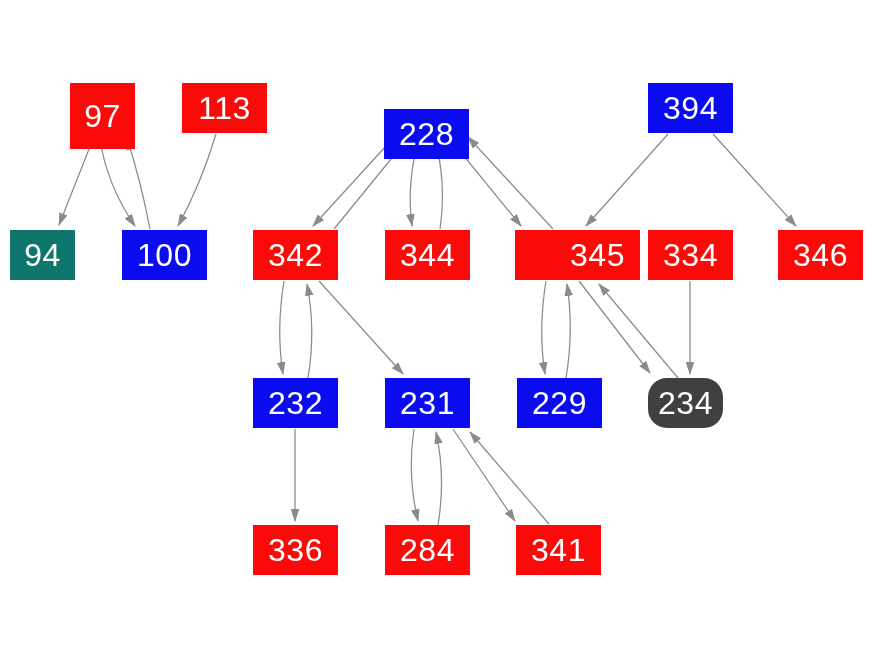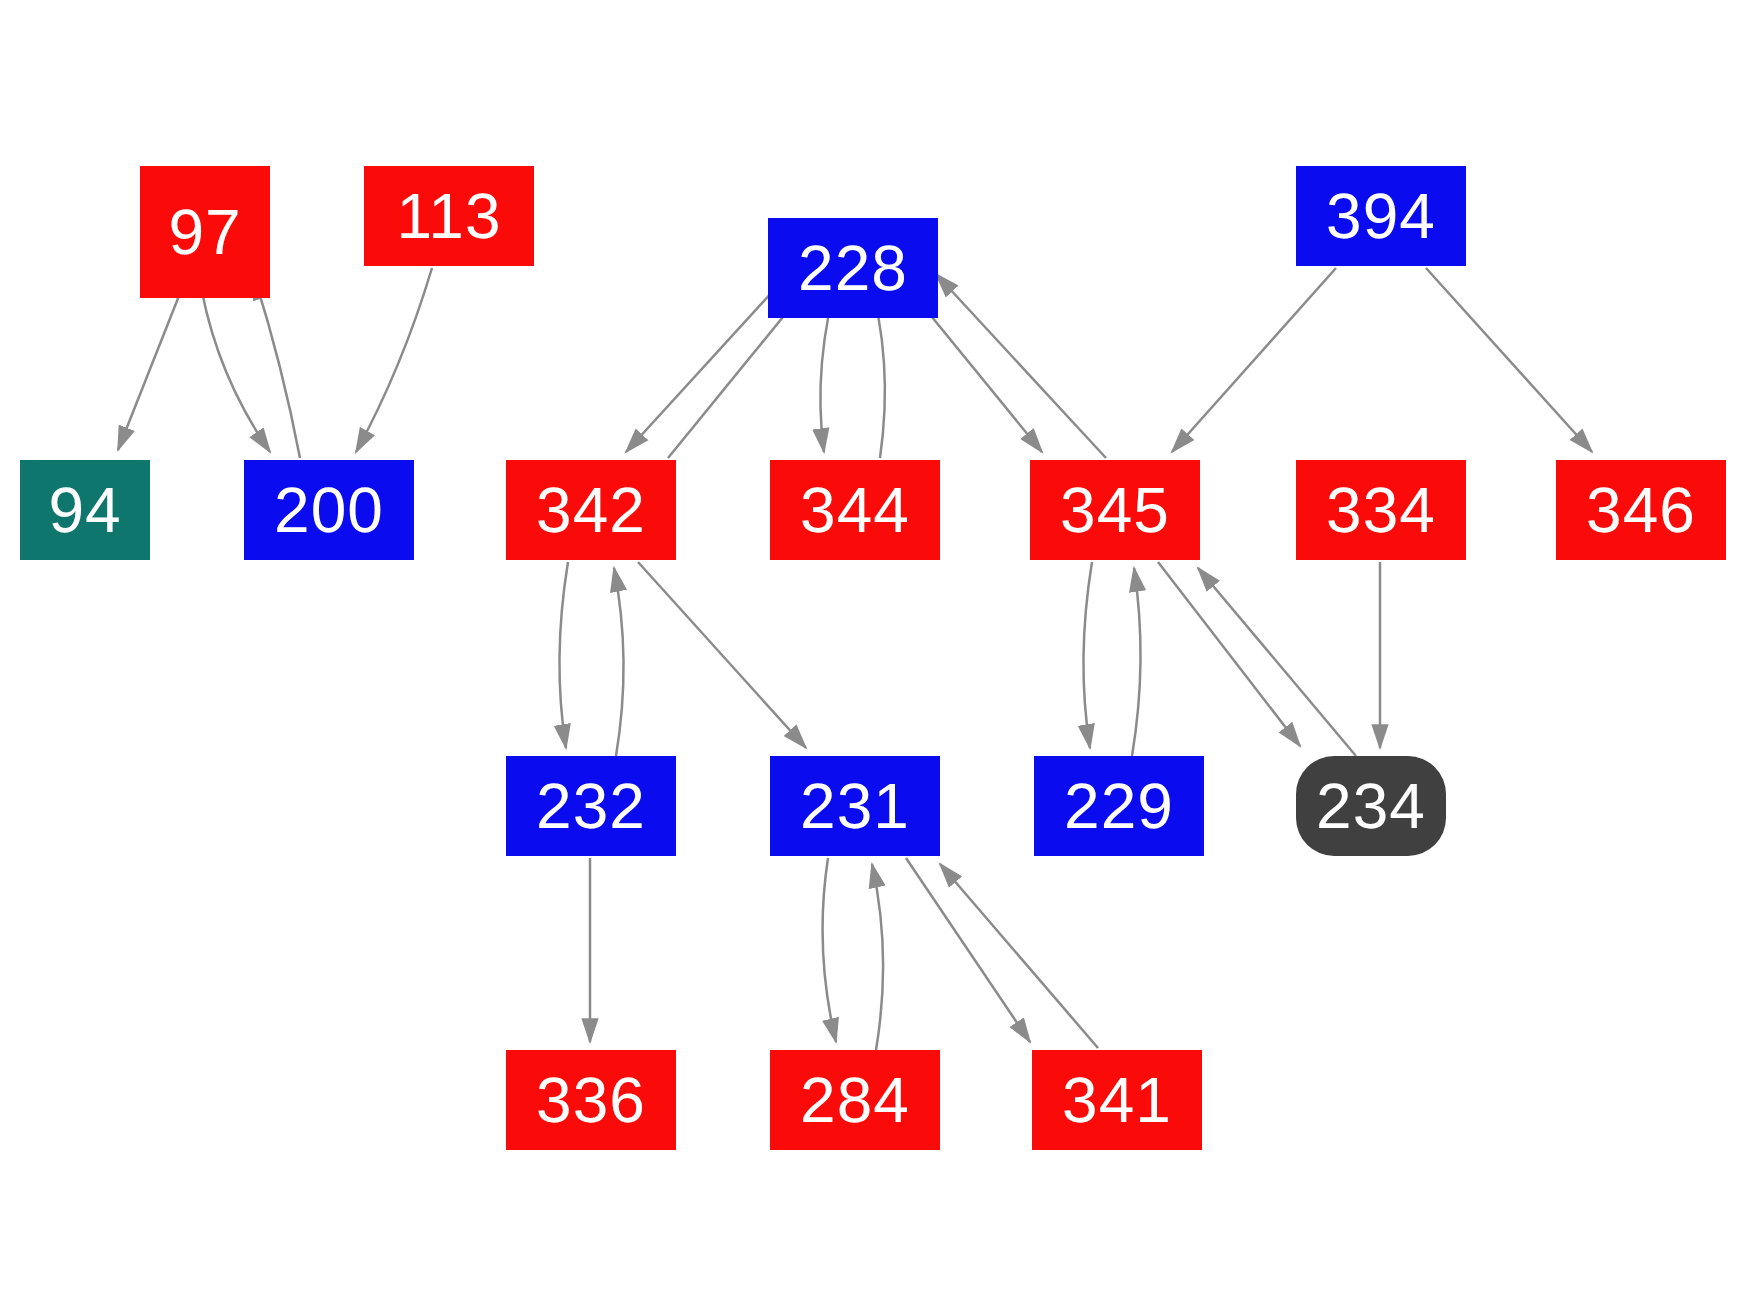--- a/index.html
+++ b/index.html
@@ -69,24 +69,24 @@
         <path class="edge" d="M 453 429 L 515 521" stroke="#8b8b8b" marker-end="url(#arrowhead)"></path>
         <path class="edge" d="M 549 524 L 470 432" stroke="#8b8b8b" marker-end="url(#arrowhead)"></path>
       </g>
   </svg>
   <div>
       <div class="node" style="left: 70px; top: 83px; width: 65px; height: 66px; background: rgb(251, 10, 10); color: rgb(255, 255, 255);">97</div>
       <div class="node" style="left: 182px; top: 83px; width: 85px; height: 50px; background: rgb(251, 10, 10); color: rgb(255, 255, 255);">113</div>
       <div class="node" style="left: 384px; top: 83px; width: 85px; height: 50px; background: rgb(11, 11, 240); color: rgb(255, 255, 255); margin-top: 26px;">228</div>
       <div class="node" style="left: 648px; top: 83px; width: 85px; height: 50px; background: rgb(11, 11, 240); color: rgb(255, 255, 255);">394</div>
       <div class="node" style="left: 10px; top: 230px; width: 65px; height: 50px; background: #0f766e; color: rgb(255, 255, 255);">94</div>
-      <div class="node" style="left: 122px; top: 230px; width: 85px; height: 50px; background: rgb(11, 11, 240); color: rgb(255, 255, 255);">200</div>
+      <div class="node" style="left: 122px; top: 230px; width: 85px; height: 50px; background: rgb(11, 11, 240); color: rgb(255, 255, 255);">100</div>
       <div class="node" style="left: 253px; top: 230px; width: 85px; height: 50px; background: rgb(251, 10, 10); color: #ffffff;">342</div>
       <div class="node" style="left: 385px; top: 230px; width: 85px; height: 50px; background: rgb(251, 10, 10); color: rgb(255, 255, 255);">344</div>
-      <div class="node" style="left: 515px; top: 230px; width: 85px; height: 50px; background: rgb(251, 10, 10); color: rgb(255, 255, 255);">345</div>
+      <div class="node" style="left: 515px; top: 230px; width: 85px; height: 50px; background: rgb(251, 10, 10); color: rgb(255, 255, 255); padding-left: 40px;">345</div>
       <div class="node" style="left: 648px; top: 230px; width: 85px; height: 50px; background: rgb(251, 10, 10); color: rgb(255, 255, 255); text-align: center;">334</div>
       <div class="node" style="left: 778px; top: 230px; width: 85px; height: 50px; background: rgb(251, 10, 10); color: rgb(255, 255, 255);">346</div>
       <div class="node" style="left: 253px; top: 378px; width: 85px; height: 50px; background: rgb(11, 11, 240); color: rgb(255, 255, 255);">232</div>
       <div class="node" style="left: 385px; top: 378px; width: 85px; height: 50px; background: rgb(11, 11, 240); color: rgb(255, 255, 255);">231</div>
       <div class="node" style="left: 517px; top: 378px; width: 85px; height: 50px; background: rgb(11, 11, 240); color: rgb(255, 255, 255);">229</div>
       <div class="node" style="left: 648px; top: 378px; width: 75px; height: 50px; background: #404040; color: rgb(255, 255, 255); border-radius: 19px;">234</div>
       <div class="node" style="left: 253px; top: 525px; width: 85px; height: 50px; background: rgb(251, 10, 10); color: rgb(255, 255, 255);">336</div>
       <div class="node" style="left: 385px; top: 525px; width: 85px; height: 50px; background: rgb(251, 10, 10); color: rgb(255, 255, 255);">284</div>
       <div class="node" style="left: 516px; top: 525px; width: 85px; height: 50px; background: rgb(251, 10, 10); color: rgb(255, 255, 255);">341</div>
     </div>

